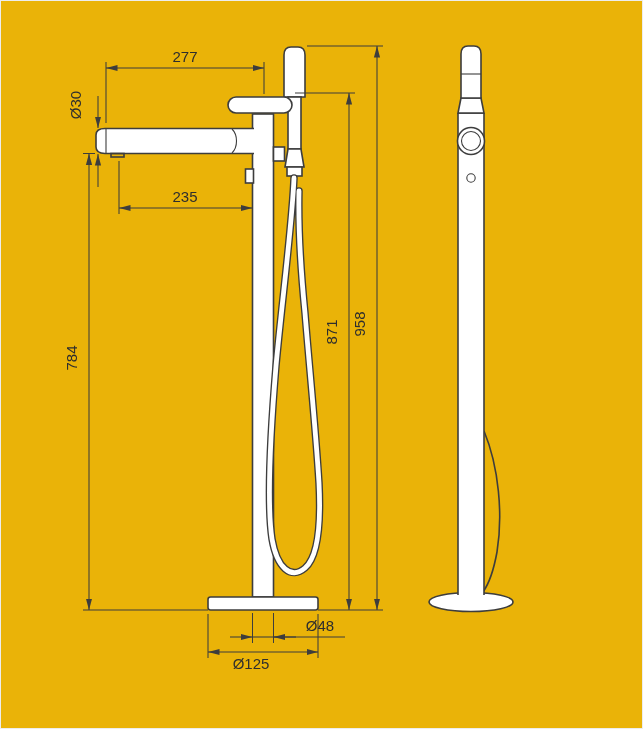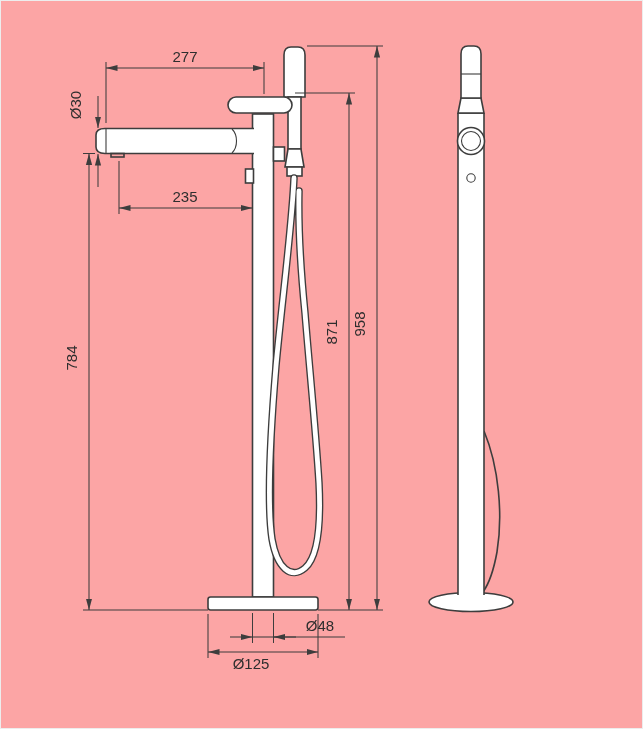--- a/index.html
+++ b/index.html
@@ -1,21 +1,21 @@
 <!DOCTYPE html>
 <html><head>
 <meta charset="utf-8">
 <title>Technical Dimension Drawing</title>
 <style>
   html, body { margin: 0; padding: 0; background: #ffffff; }
   .page {
     position: relative;
     width: 643px;
     height: 729px;
-    background: #fca5a5;
+    background: #eab308;
     border: 1px solid #ededed;
     box-sizing: border-box;
     overflow: hidden;
     font-family: "Liberation Sans", sans-serif;
   }
   svg { position: absolute; top: 0; left: 0; }
   svg text {
     font-family: "Liberation Sans", sans-serif;
     font-size: 15px;
     fill: #2e2e2e;

